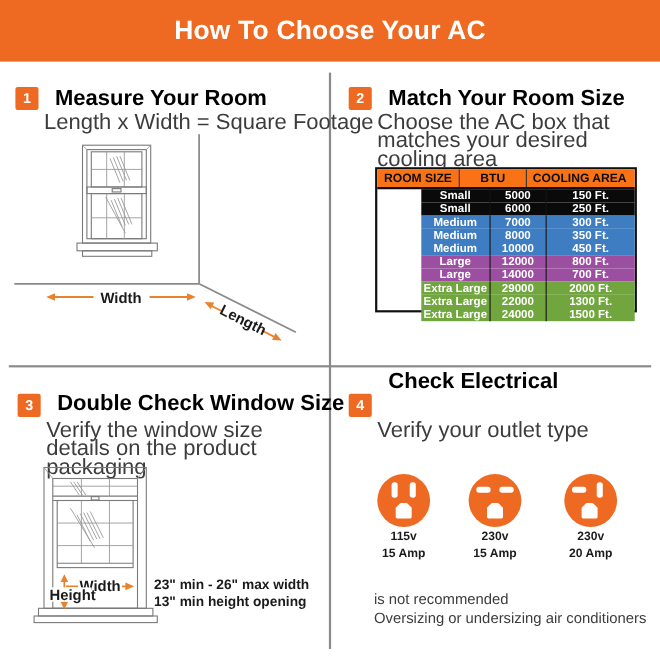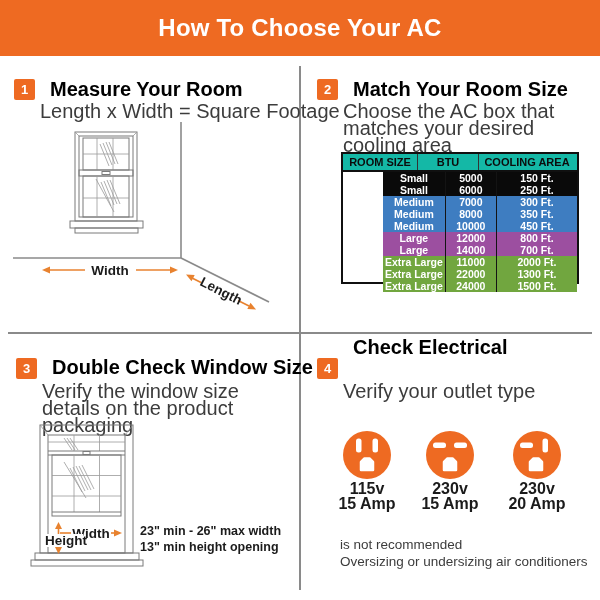--- a/index.html
+++ b/index.html
@@ -27,42 +27,42 @@
     align-items:center;justify-content:center;
   }
   .q-title{font-size:20px;font-weight:bold;color:#000000;white-space:nowrap;margin-left:10px;}
   .q-sub{font-size:20px;color:#3c3c3c;line-height:17px;}
   
   .ac-table{
     left:341px;top:152px;width:238px;height:132px;border:2px solid #101010;
     display:flex;flex-direction:column;box-sizing:border-box;background:#fff;
   }
   .thead{
-    display:flex;height:16px;flex:0 0 16px;align-items:center;background:#14b8a6;
+    display:flex;height:16px;flex:0 0 16px;align-items:center;background:#f97316;
     border-bottom:2px solid #101010;font-weight:bold;font-size:11px;color:#0c0c0c;
   }
   .trow{display:flex;flex:1 1 auto;align-items:center;color:#ffffff;font-weight:bold;font-size:10.5px;}
   .tcell{text-align:center;box-sizing:border-box;}
   .c0{width:75px;}.c1{width:61px;}.c2{width:96px;}
   .thead .c0,.thead .c1{border-right:1.5px solid #333;height:100%;display:flex;align-items:center;justify-content:center;}
   .thead .c2{display:flex;align-items:center;justify-content:center;}
   .trow .c0,.trow .c1{border-right:1.5px solid #141414;height:100%;display:flex;align-items:center;justify-content:center;}
   .trow .c2{height:100%;display:flex;align-items:center;justify-content:center;}
   
   .frame{stroke:#7a7a7a;stroke-width:1;fill:none;}
   .frame-thin{stroke:#999;stroke-width:.8;fill:none;}
   .wall{stroke:#8a8a8a;stroke-width:1.6;fill:none;}
   .arrow-ln{stroke:var(--arrow);stroke-width:1.6;fill:none;}
   .arrow-hd{fill:var(--arrow);stroke:none;}
   .svg-label{font-family:"Liberation Sans","DejaVu Sans",sans-serif;font-size:13.5px;font-weight:bold;fill:#1b1b1b;}
   
   .outlet-circle{fill:var(--orange);}
   .slot{fill:#ffffff;stroke:none;}
   .ground{fill:#ffffff;stroke:#ffffff;stroke-width:2.5;stroke-linejoin:round;}
-  .outlet-label{font-size:16px;font-weight:bold;color:#1b1b1b;text-align:center;line-height:15px;}
+  .outlet-label{font-size:11px;font-weight:bold;color:#1b1b1b;text-align:center;line-height:15px;}
   .spec-text{font-size:12.5px;font-weight:bold;color:#1b1b1b;line-height:16px;}
   .note-text{font-size:13.5px;color:#3c3c3c;line-height:17px;}
 </style>
 </head>
 <body>
 
 <div class="abs top-banner">
   <h1>How To Choose Your AC</h1>
 </div>
 
@@ -179,21 +179,21 @@
         <div class="tcell c1">12000</div>
         <div class="tcell c2">800 Ft.</div>
       </div>
       <div class="trow" style="background: rgb(156, 79, 160);">
         <div class="tcell c0">Large</div>
         <div class="tcell c1">14000</div>
         <div class="tcell c2">700 Ft.</div>
       </div>
       <div class="trow" style="background: rgb(113, 166, 63);">
         <div class="tcell c0">Extra Large</div>
-        <div class="tcell c1">11000</div>
+        <div class="tcell c1">29000</div>
         <div class="tcell c2">2000 Ft.</div>
       </div>
       <div class="trow" style="background: rgb(113, 166, 63);">
         <div class="tcell c0">Extra Large</div>
         <div class="tcell c1">22000</div>
         <div class="tcell c2">1300 Ft.</div>
       </div>
       <div class="trow" style="background: rgb(113, 166, 63);">
         <div class="tcell c0">Extra Large</div>
         <div class="tcell c1">24000</div>

